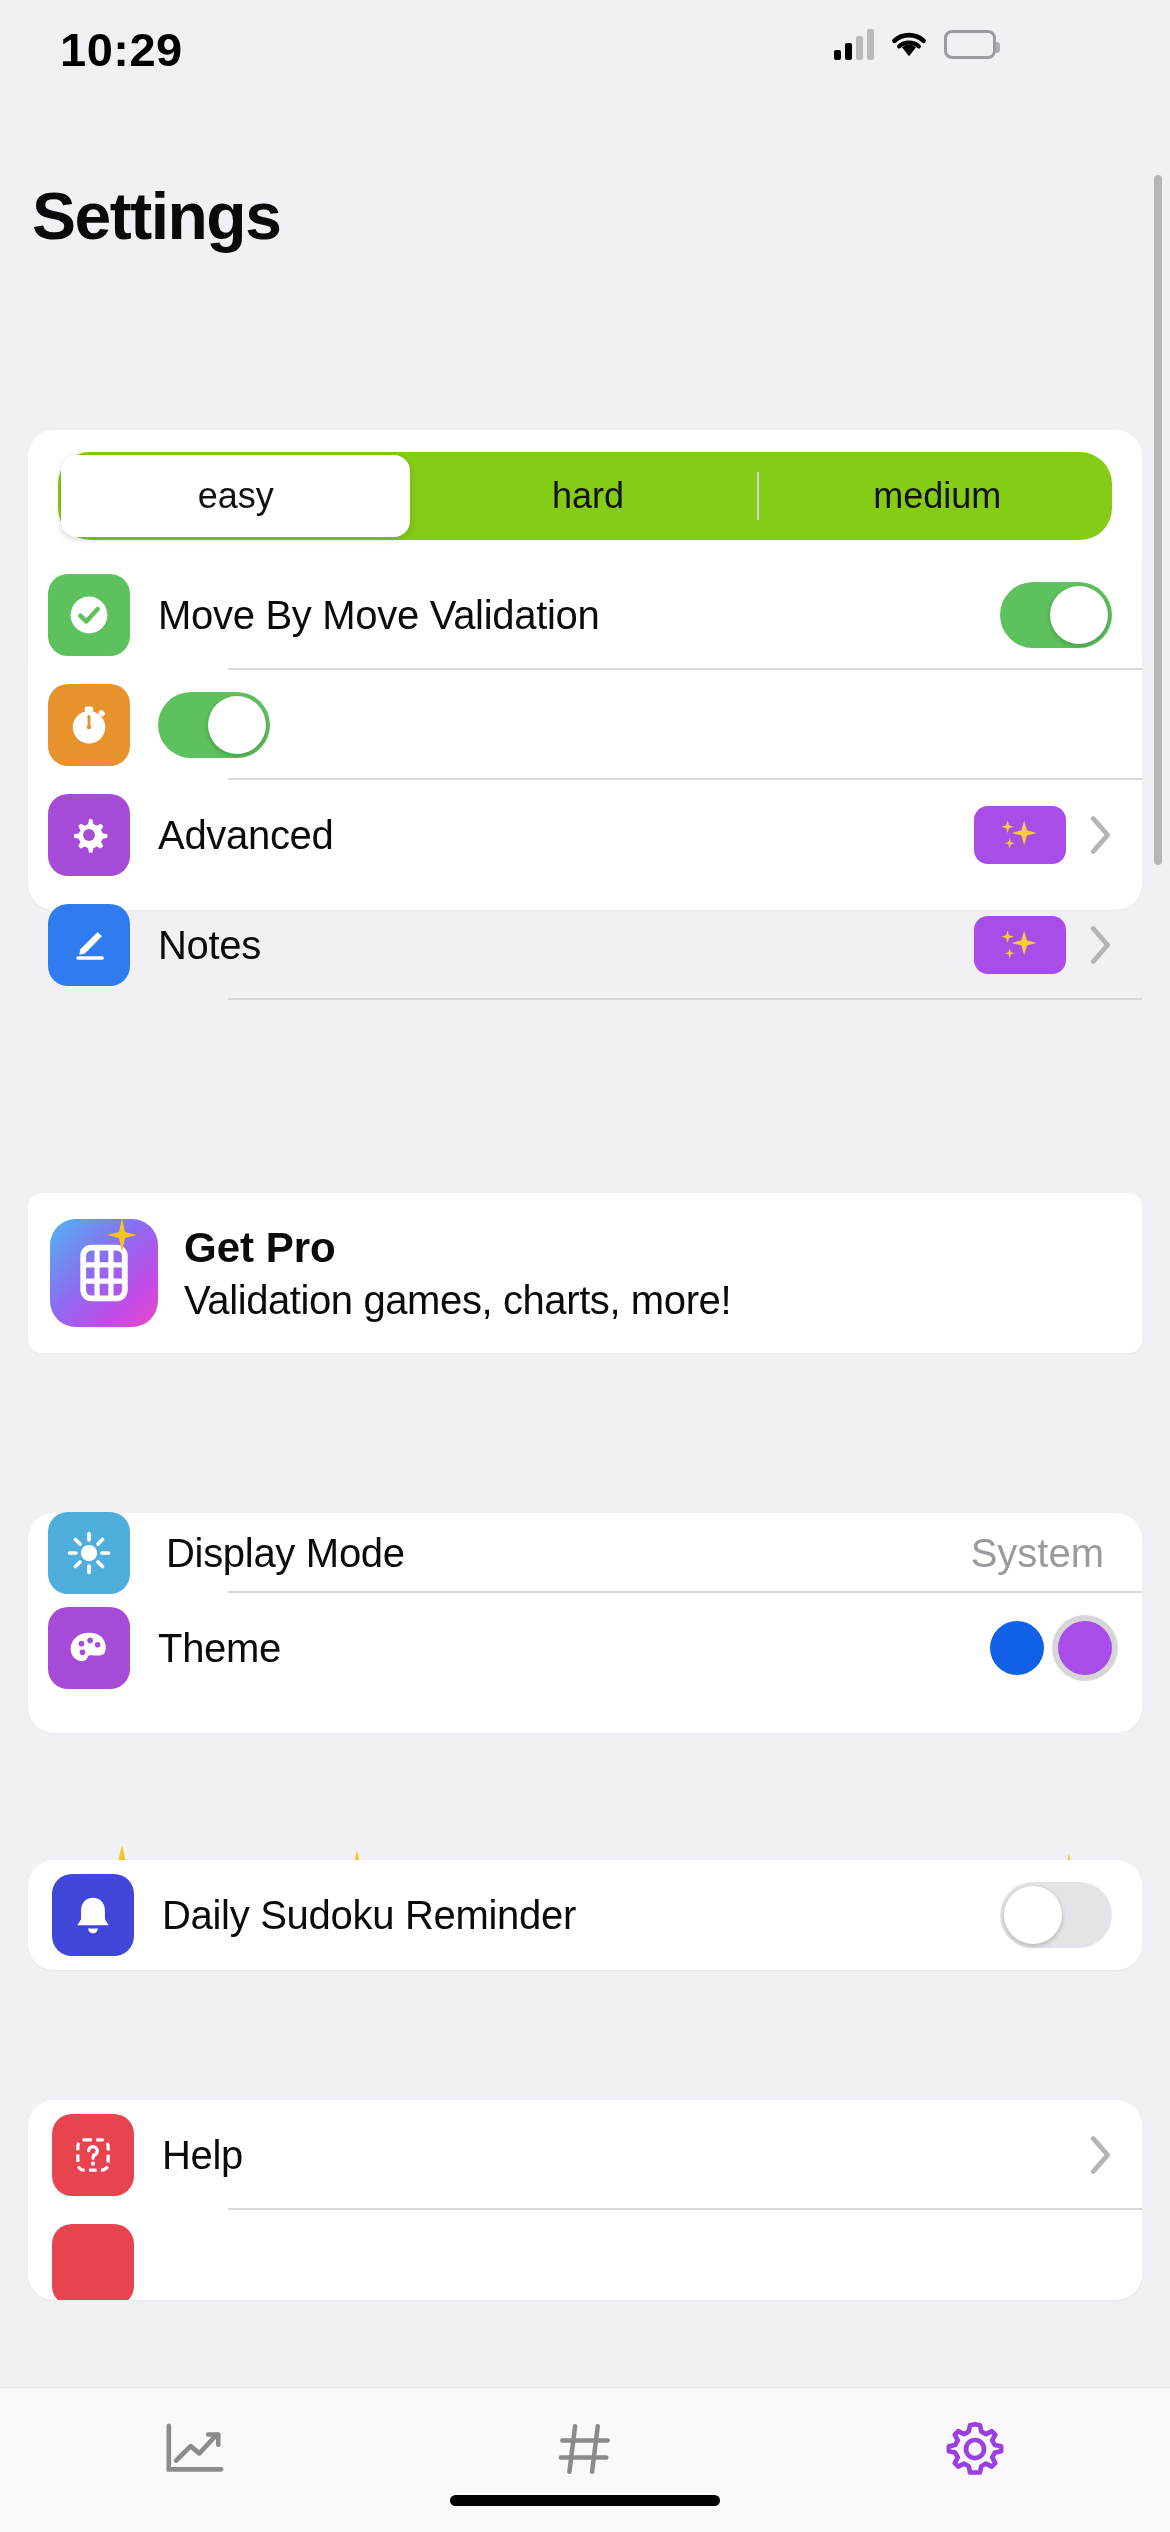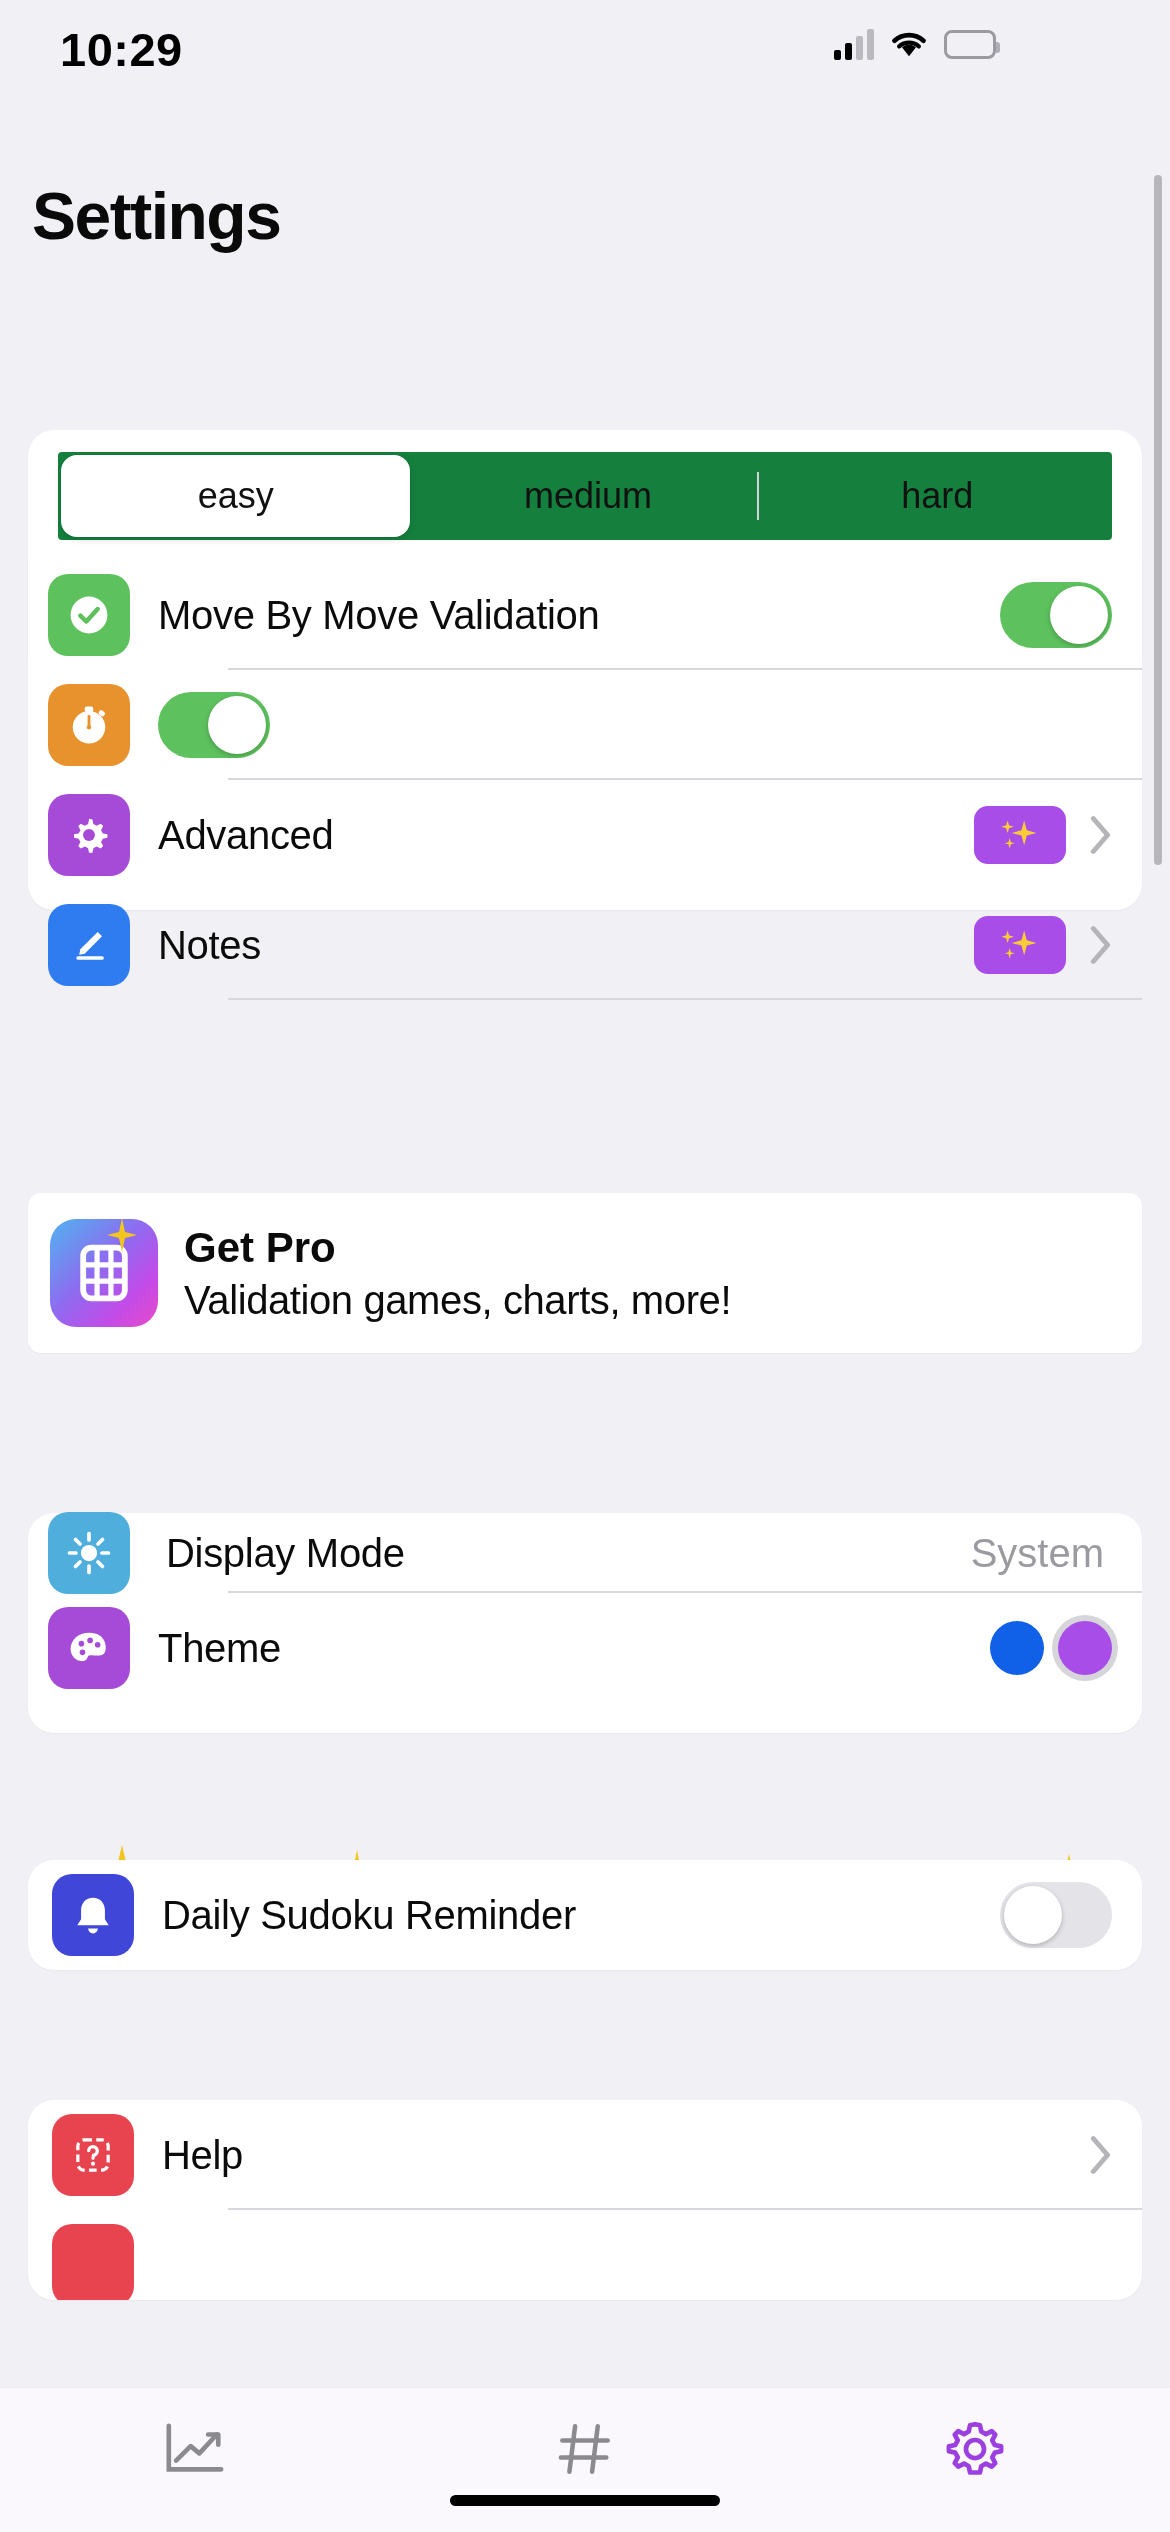--- a/index.html
+++ b/index.html
@@ -50,22 +50,22 @@
   
   .card{
     position:absolute; left:28px; width:1114px;
     background:#FFFFFF; border-radius:26px;
     box-shadow:0 1px 2px rgba(0,0,0,0.04);
   }
 
   
   .seg-wrap{ padding:22px 30px 0 30px; }
   .seg{
-    position:relative; height:88px; background:#15803d;
-    border-radius:4px; display:flex; align-items:stretch;
+    position:relative; height:88px; background:#84cc16;
+    border-radius:32px; display:flex; align-items:stretch;
   }
   .seg-item{
     flex:1; display:flex; align-items:center; justify-content:center;
     font-size:36px; color:#111; position:relative; z-index:2;
   }
   .seg-item.active{
     background:#FFFFFF; border-radius:16px;
     box-shadow:0 2px 7px rgba(0,0,0,0.16);
     font-weight:500;
     margin:3px;
@@ -176,22 +176,22 @@
     <span class="batt"><span class="fill"></span></span>
   </div>
 </div>
 
 <div class="page-title">Settings</div>
 
 <div class="card" style="top:430px; height:250px;">
   <div class="seg-wrap">
     <div class="seg">
       <div class="seg-item active">easy</div>
+      <div class="seg-item">hard</div>
       <div class="seg-item">medium</div>
-      <div class="seg-item">hard</div>
       <div class="seg-divider"></div>
     </div>
   </div>
 </div>
 
 <div class="card" style="top:560px; height:350px; border-radius:0 0 26px 26px;">
 
   <div class="row" style="height:110px;">
     <div class="tile" style="background:#5DC15D;">
       <svg viewBox="0 0 48 48" width="52" height="52">

